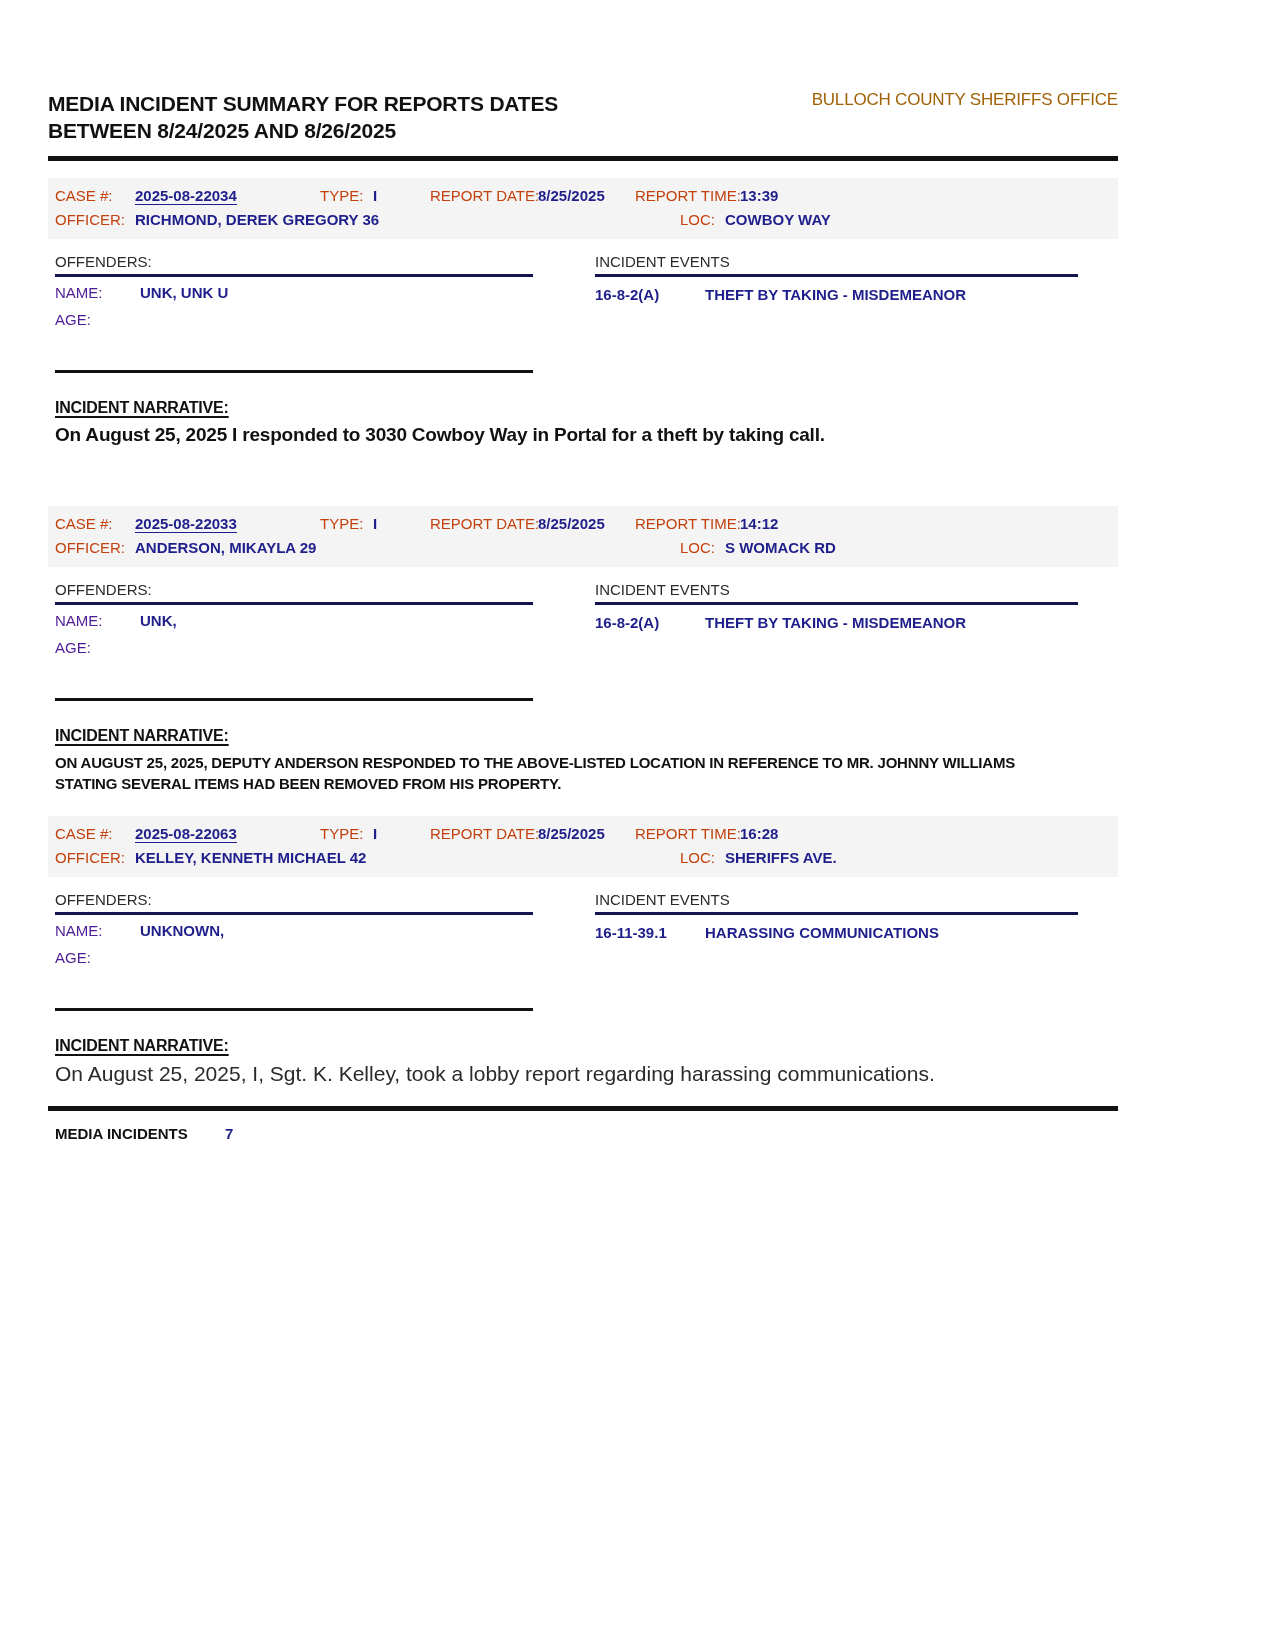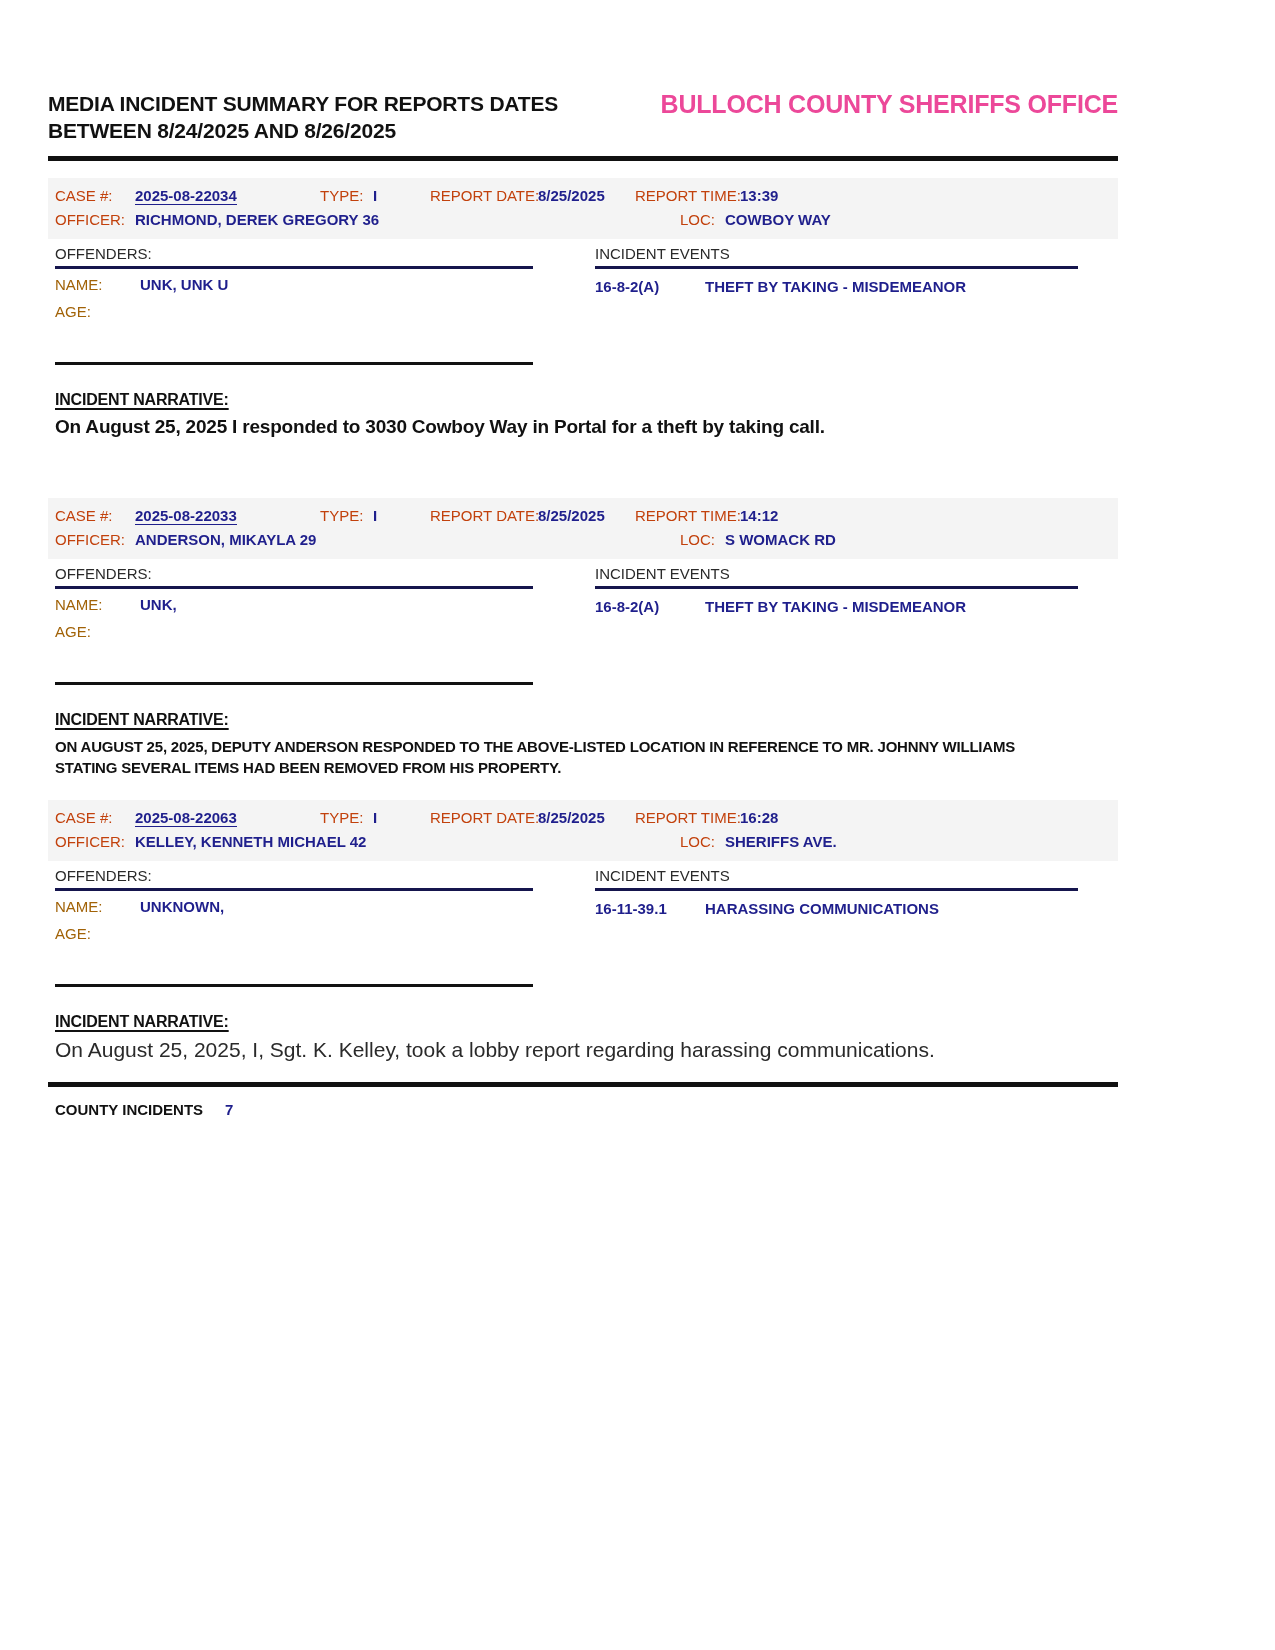--- a/index.html
+++ b/index.html
@@ -9,44 +9,44 @@
     background:#ffffff;
     font-family:"Liberation Sans", sans-serif;
     color:#1c1c1c;
     overflow:hidden;
   }
   .content { margin:0 157px 0 48px; }
 
   
   .report-header { display:flex; justify-content:space-between; padding-top:90px; }
   .report-title { font-size:21px; font-weight:bold; line-height:27px; color:#111; letter-spacing:-0.2px; }
-  .agency { font-size:25px; font-weight:bold; color:#ec4899; text-align:right; letter-spacing:-0.2px; }
+  .agency { font-size:17px; font-weight:normal; color:#a16207; text-align:right; letter-spacing:-0.2px; }
   .rule-thick { height:5px; background:#111; margin-top:12px; }
 
   
   .incident { margin-top:0; }
   .case-header { background:#f4f4f4; padding:7px 0 6px 0; margin-top:17px; }
   .row { position:relative; height:24px; }
   .lbl { font-size:15px; color:#c2410c; }
   .val { font-size:15px; font-weight:bold; color:#1f1f8c; }
   .abs { position:absolute; top:2px; white-space:nowrap; }
   .l-case   { left:7px; }   .l-caseval  { left:87px; }
   .l-type   { left:272px; } .l-typeval  { left:325px; }
   .l-rdate  { left:382px; } .l-rdateval { left:490px; }
   .l-rtime  { left:587px; } .l-rtimeval { left:692px; }
   .l-loc    { left:632px; } .l-locval   { left:677px; }
   .case-link { border-bottom:1.5px solid #1f1f8c; text-decoration:none; cursor:pointer; }
 
-  .cols { position:relative; margin-top:6px; min-height:96px; }
+  .cols { position:relative; margin-top:14px; min-height:96px; }
   .col-left  { margin-left:7px; width:478px; }
   .col-right { position:absolute; left:547px; top:0; width:483px; }
   .col-head { font-size:15px; color:#2a2a2a; padding-bottom:4px; }
   .col-rule { height:3px; background:#15154d; }
   .kv { position:relative; height:24px; margin-top:3px; }
-  .kv .k { position:absolute; left:0; top:4px; font-size:15px; color:#a16207; }
+  .kv .k { position:absolute; left:0; top:4px; font-size:15px; color:#4c1d95; }
   .kv .v { position:absolute; left:85px; top:4px; }
   .ev .code { position:absolute; left:0; top:6px; }
   .ev .desc { position:absolute; left:110px; top:6px; }
   .left-close-rule { height:3px; background:#111; margin-top:21px; width:478px; margin-left:7px; }
 
   .narr-head {
     margin:26px 0 0 7px;
     font-size:16px; font-weight:bold; color:#111;
     text-decoration:underline; text-underline-offset:3px; text-decoration-thickness:1.5px;
     letter-spacing:-0.2px;
@@ -222,19 +222,19 @@
           </div>
         </div>
       </div>
       <div class="left-close-rule"></div>
       <div class="narr-head">INCIDENT NARRATIVE:</div>
       <div class="narrative n-lg-reg">On August 25, 2025, I, Sgt. K. Kelley, took a lobby report regarding harassing communications.</div>
     </section>
 
     <div class="total-rule"></div>
     <div class="total-row">
-      <span class="total-label">COUNTY INCIDENTS</span>
+      <span class="total-label">MEDIA INCIDENTS</span>
       <span class="total-value">7</span>
     </div>
 
   </div>
 
 </div>
 
 </body></html>

